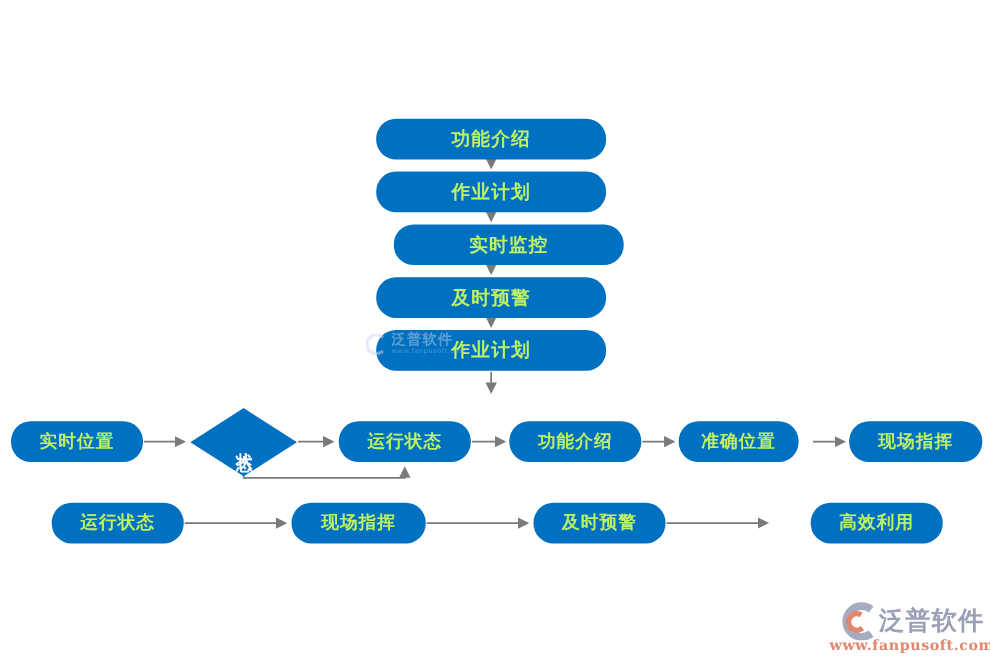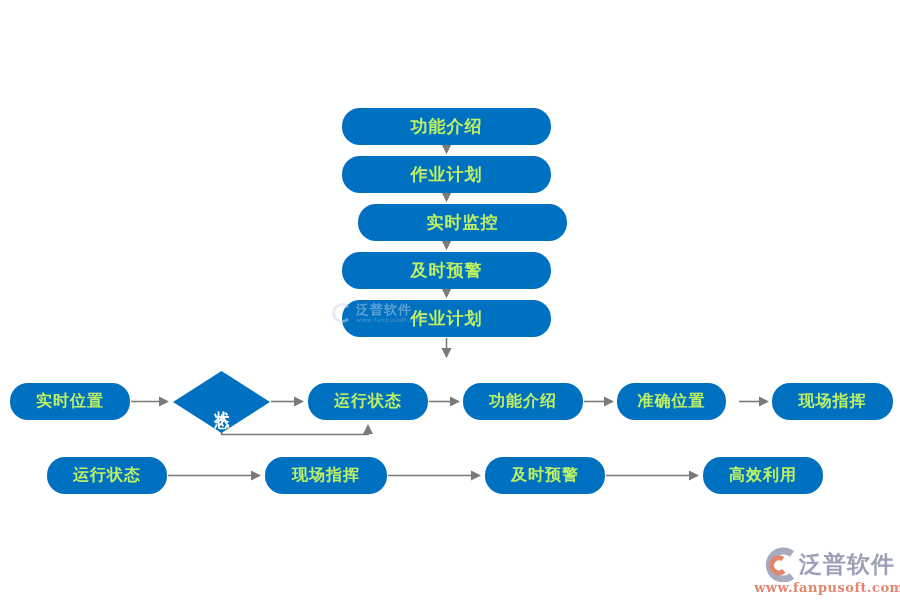--- a/index.html
+++ b/index.html
@@ -114,21 +114,21 @@
     <span class="diamond-label">状态</span>
   </div>
   <div class="box small" style="left:308px;top:383px;width:120px;height:37px;">运行状态</div>
   <div class="box small" style="left:463px;top:383px;width:120px;height:37px;">功能介绍</div>
   <div class="box small" style="left:617px;top:383px;width:109px;height:37px;">准确位置</div>
   <div class="box small" style="left:772px;top:383px;width:121px;height:37px;">现场指挥</div>
 
   <div class="box small" style="left:47px;top:457px;width:120px;height:37px;">运行状态</div>
   <div class="box small" style="left:265px;top:457px;width:122px;height:37px;">现场指挥</div>
   <div class="box small" style="left:485px;top:457px;width:120px;height:37px;text-align:right;">及时预警</div>
-  <div class="box small" style="left:703px;top:457px;width:120px;height:37px;">高效利用</div>
+  <div class="box small" style="left:737px;top:457px;width:120px;height:37px;">高效利用</div>
 
   <div class="logo">
     <div class="logo-row">
       <svg width="34" height="36" viewBox="0 0 34 36">
         <path d="M29 8 A14 14 0 1 0 29 30" fill="none" stroke="#a6abc0" stroke-width="7" stroke-linecap="butt"></path>
         <path d="M20 13 A7.5 7.5 0 1 0 21 25" fill="none" stroke="#e2866e" stroke-width="5"></path>
       </svg>
       <span class="logo-name">泛普软件</span>
     </div>
     <div class="logo-url">www.fanpusoft.com</div>

